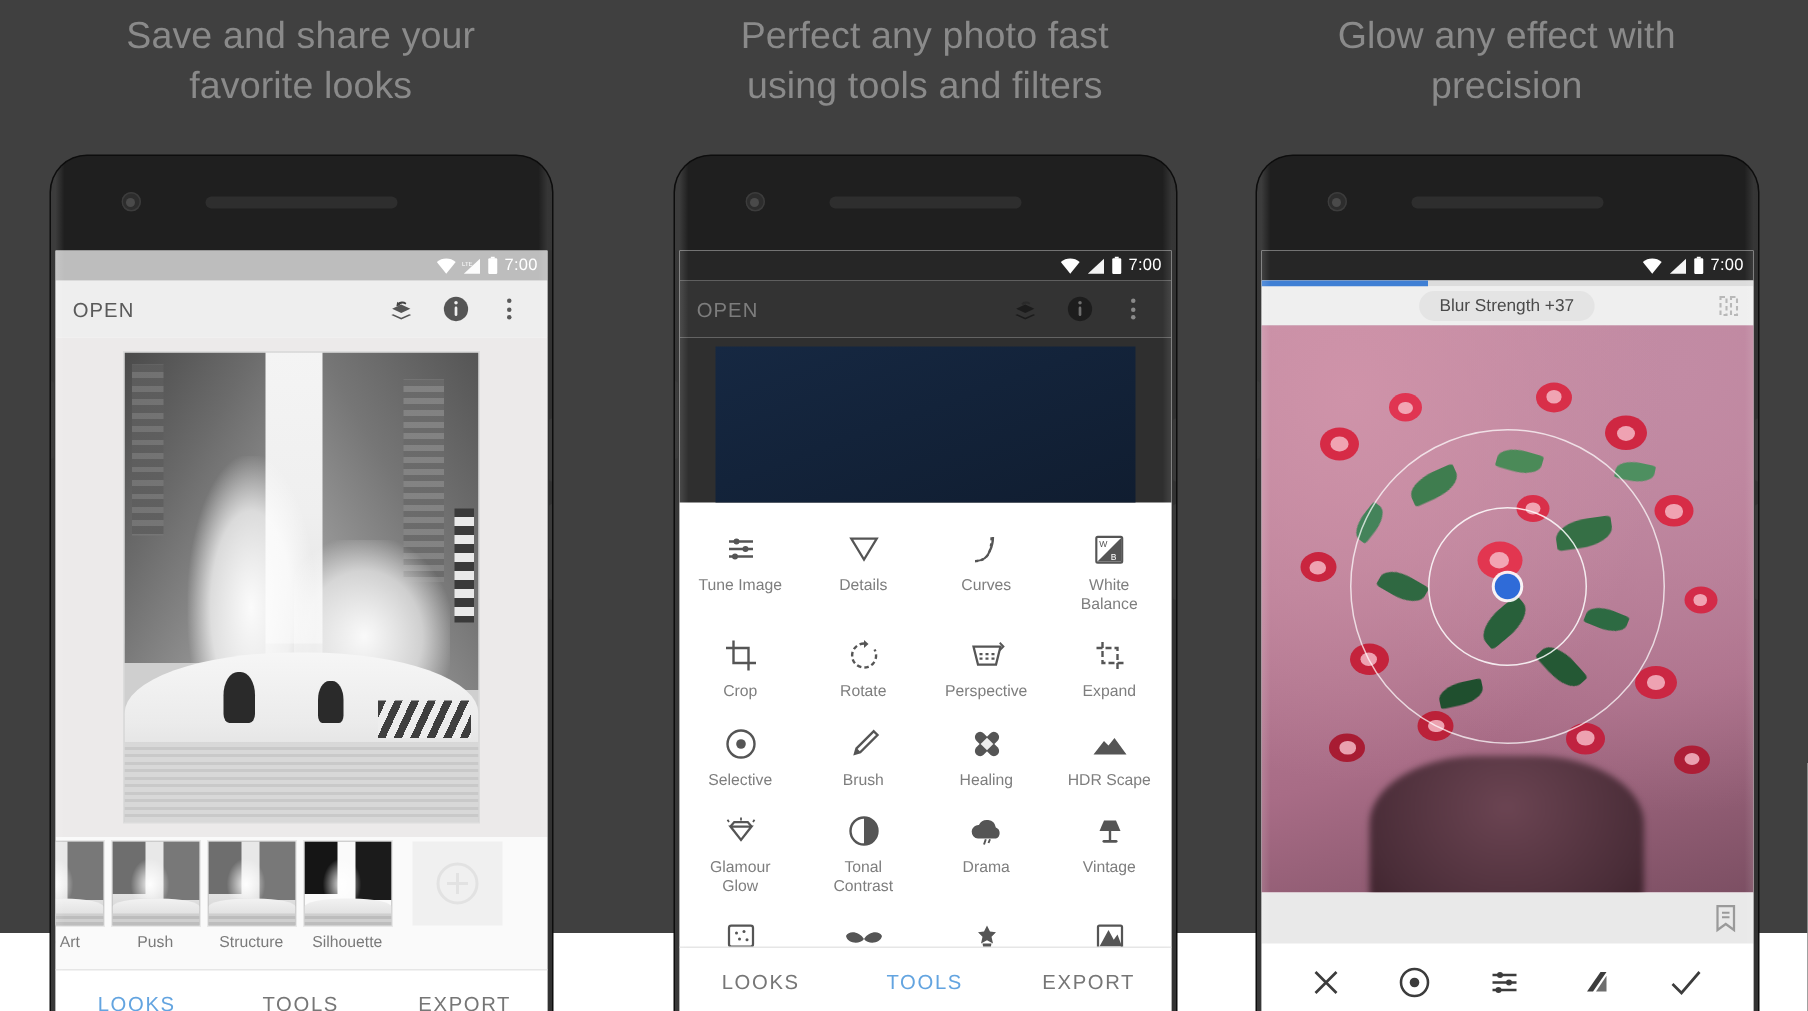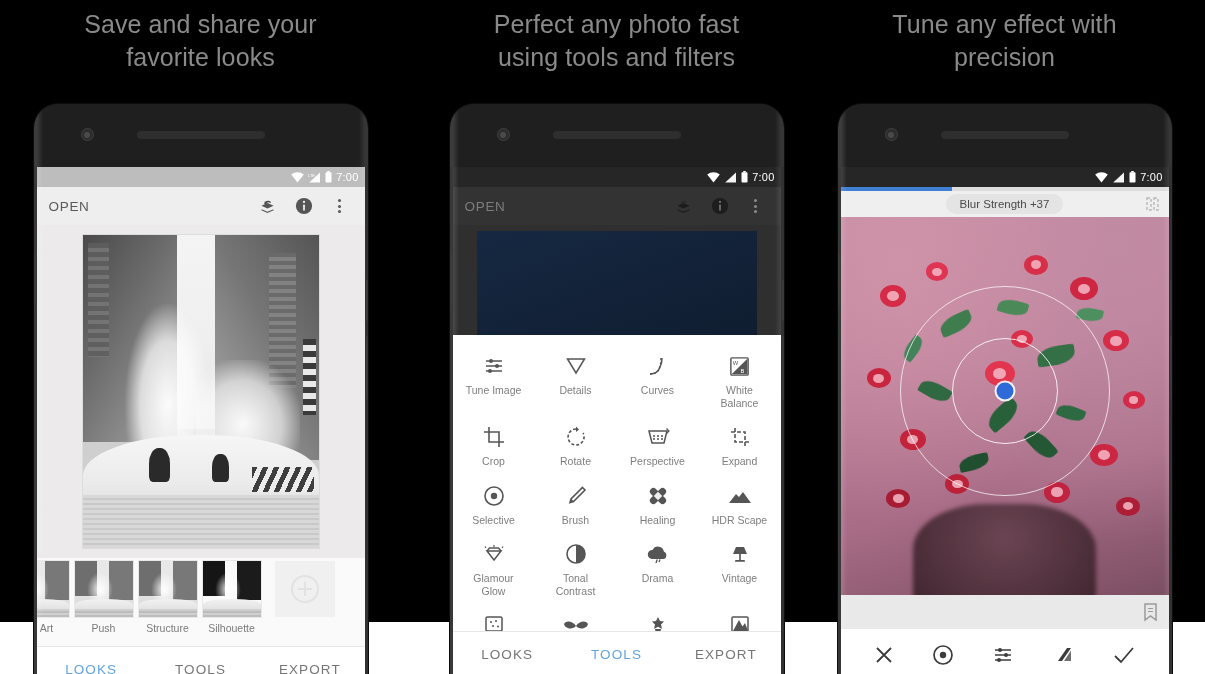--- a/index.html
+++ b/index.html
@@ -2,21 +2,21 @@
 <html><head>
 <meta charset="utf-8">
 <style>
   * { margin:0; padding:0; box-sizing:border-box; }
   html,body { width:1205px; height:674px; overflow:hidden; }
   body {
     background:#ffffff;
     font-family:"Liberation Sans", sans-serif;
     -webkit-font-smoothing:antialiased;
   }
-  .stage { position:relative; width:1205px; height:622px; background:#000000; }
+  .stage { position:relative; width:1205px; height:622px; background:#404040; }
 
   
   .panel { position:absolute; top:0; height:674px; width:401px; }
   .panel.p1 { left:0; }
   .panel.p2 { left:416px; }
   .panel.p3 { left:804px; }
 
   .headline {
     position:absolute; top:8px; left:0; width:100%;
     text-align:center; color:#8a8a8a;
@@ -635,21 +635,21 @@
           <div class="tab">LOOKS</div>
           <div class="tab active">TOOLS</div>
           <div class="tab">EXPORT</div>
         </div>
 
       </div>
     </div>
   </div>
 
   <div class="panel p3">
-    <div class="headline">Tune any effect with
+    <div class="headline">Glow any effect with
 precision</div>
 
     <div class="phone">
       <div class="bezel-top">
         <div class="cam">
             <i></i>
           </div>
         <div class="speaker"></div>
       </div>
       <div class="side-btn pwr"></div>

